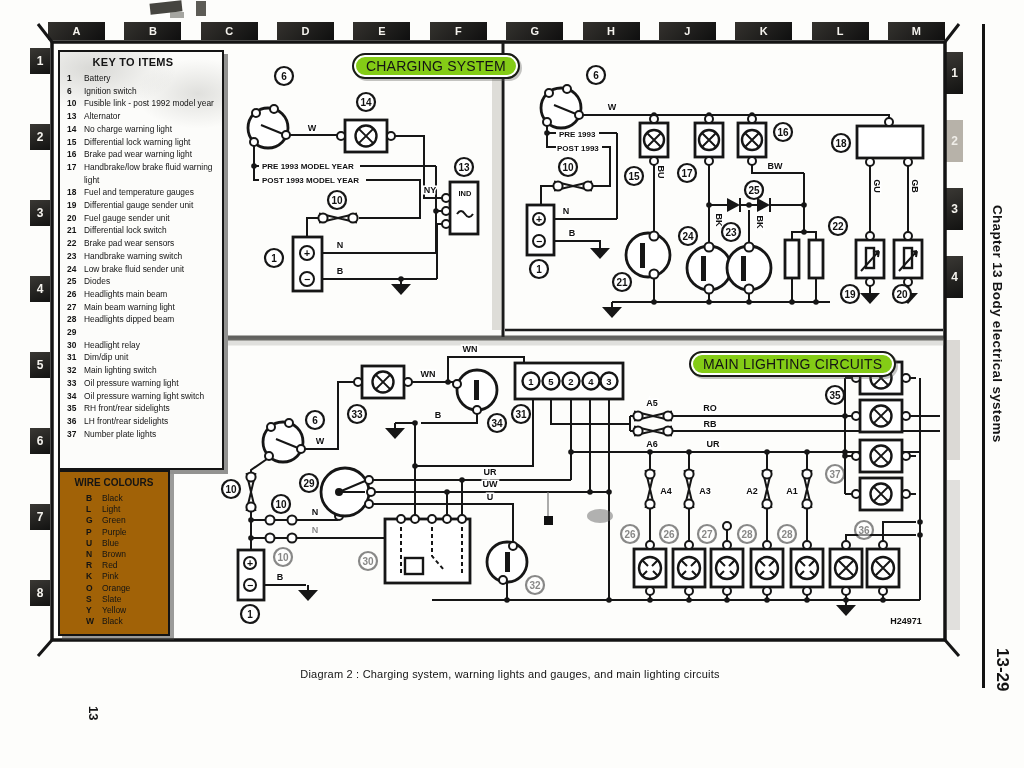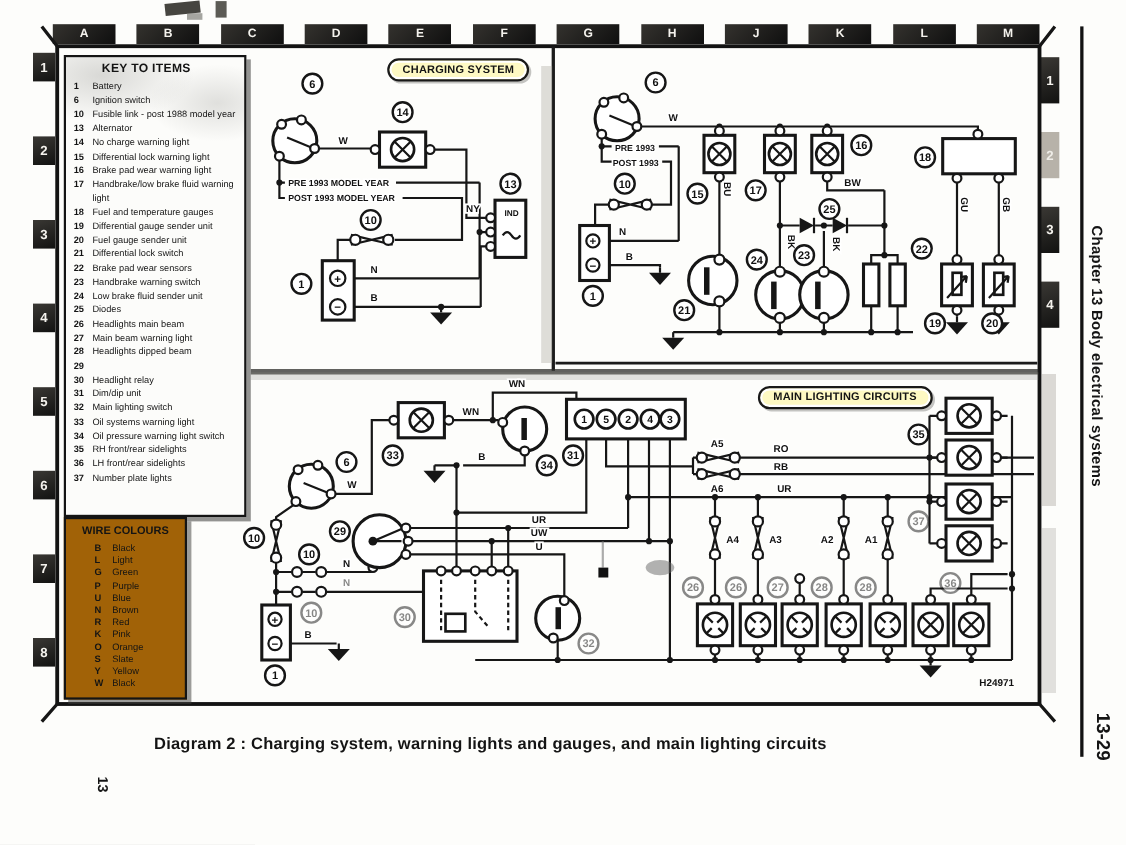--- a/index.html
+++ b/index.html
@@ -25,29 +25,29 @@
   .keylist{list-style:none;margin:0;padding:2px 3px 0 7px;}
   .ki{display:grid;grid-template-columns:15px 1fr;column-gap:2px;font-size:8.4px;line-height:12.7px;font-weight:500;}
   .kn{font-weight:bold;}
   .wirebox{position:absolute;left:58px;top:470px;width:108px;height:162px;background:#a16207;
       border:2px solid #141414;box-shadow:4px 4px 0 rgba(60,60,58,.5);overflow:hidden;}
   .wirehdr{font-weight:bold;font-size:10px;text-align:center;padding:5px 0 3px 0;}
   .wclist{list-style:none;margin:0;padding:2px 0 0 26px;}
   .wc{display:grid;grid-template-columns:16px 1fr;font-size:8.5px;line-height:11.2px;}
   .wcc{font-weight:bold;}
   
-  .pill{position:absolute;border:2.5px solid #191919;border-radius:14px;background:#fef9c3;
-        padding:3px 12px;font-weight:bold;font-size:10px;letter-spacing:.2px;
+  .pill{position:absolute;border:2.5px solid #191919;border-radius:14px;background:#84cc16;
+        padding:3px 12px;font-weight:normal;font-size:14px;letter-spacing:.2px;
         box-shadow:inset 0 0 0 2px #fff,2px 2px 0 rgba(90,90,86,.35);white-space:nowrap;}
   .pill-charging{left:352px;top:53px;}
   .pill-warning{left:768px;top:56px;}
   .pill-lighting{left:677px;top:351px;margin-left:12px;}
   
-  .caption{position:absolute;left:140px;top:668px;width:740px;
-           font-weight:bold;font-size:15px;letter-spacing:.2px;}
+  .caption{position:absolute;left:140px;top:668px;width:740px;text-align:center;
+           font-weight:normal;font-size:11px;letter-spacing:.2px;}
   .vrule{position:absolute;left:982px;top:24px;width:3px;height:664px;background:#121212;}
   .chapvert{position:absolute;left:990px;top:205px;writing-mode:vertical-rl;
             font-weight:bold;font-size:13.5px;letter-spacing:.3px;}
   .pagerefvert{position:absolute;left:992px;top:648px;writing-mode:vertical-rl;
             font-weight:bold;font-size:17px;}
   .pagenumvert{position:absolute;left:86px;top:706px;writing-mode:vertical-rl;
             font-weight:bold;font-size:13px;}
   
   .sm1{position:absolute;left:150px;top:2px;width:32px;height:11px;background:#26251f;transform:rotate(-6deg);opacity:.85;}
   .sm2{position:absolute;left:196px;top:1px;width:10px;height:15px;background:#33322c;opacity:.8;}
@@ -655,21 +655,21 @@
         <li class="ki">
           <span class="kn">1</span>
           <span class="kl">Battery</span>
         </li>
         <li class="ki">
           <span class="kn">6</span>
           <span class="kl">Ignition switch</span>
         </li>
         <li class="ki">
           <span class="kn">10</span>
-          <span class="kl">Fusible link - post 1988 model year</span>
+          <span class="kl">Fusible link - post 1992 model year</span>
         </li>
         <li class="ki">
           <span class="kn">13</span>
           <span class="kl">Alternator</span>
         </li>
         <li class="ki">
           <span class="kn">14</span>
           <span class="kl">No charge warning light</span>
         </li>
         <li class="ki">
@@ -738,21 +738,21 @@
         <li class="ki">
           <span class="kn">31</span>
           <span class="kl">Dim/dip unit</span>
         </li>
         <li class="ki">
           <span class="kn">32</span>
           <span class="kl">Main lighting switch</span>
         </li>
         <li class="ki">
           <span class="kn">33</span>
-          <span class="kl">Oil systems warning light</span>
+          <span class="kl">Oil pressure warning light</span>
         </li>
         <li class="ki">
           <span class="kn">34</span>
           <span class="kl">Oil pressure warning light switch</span>
         </li>
         <li class="ki">
           <span class="kn">35</span>
           <span class="kl">RH front/rear sidelights</span>
         </li>
         <li class="ki">

